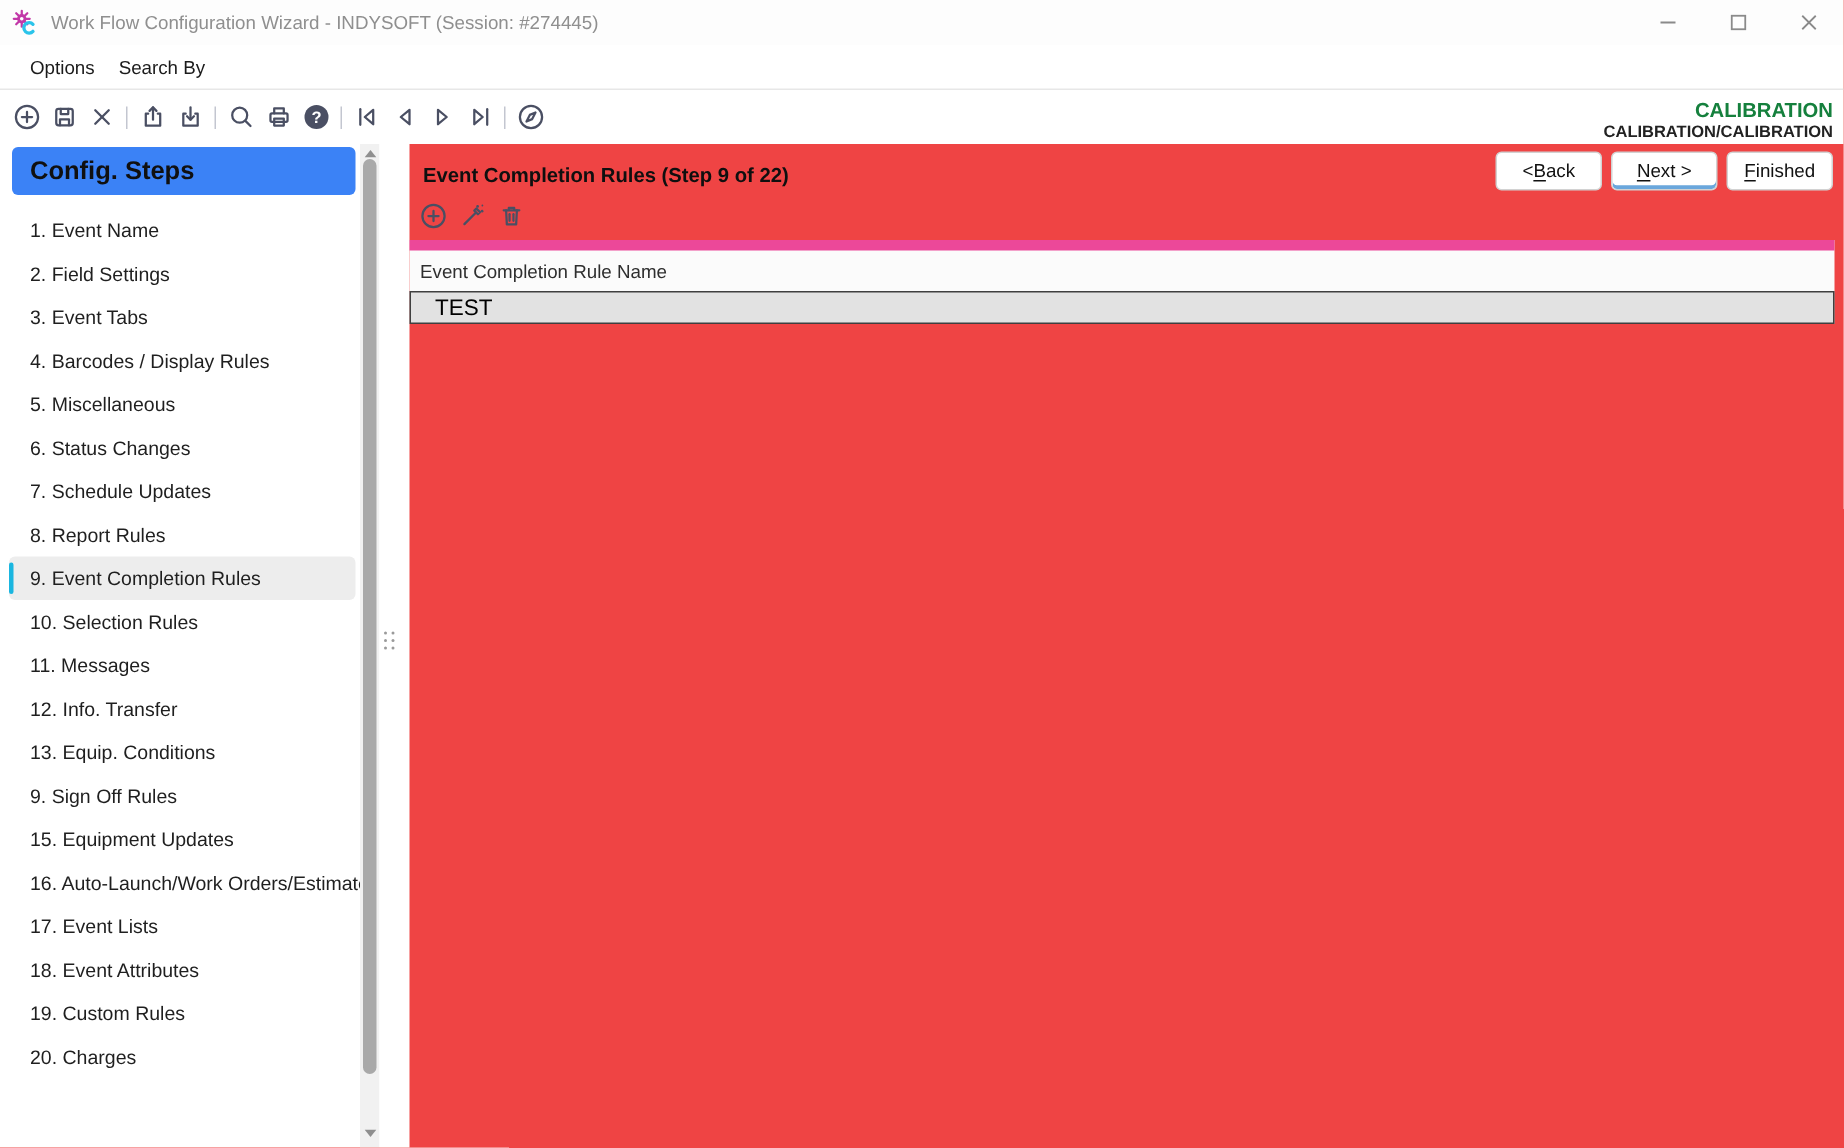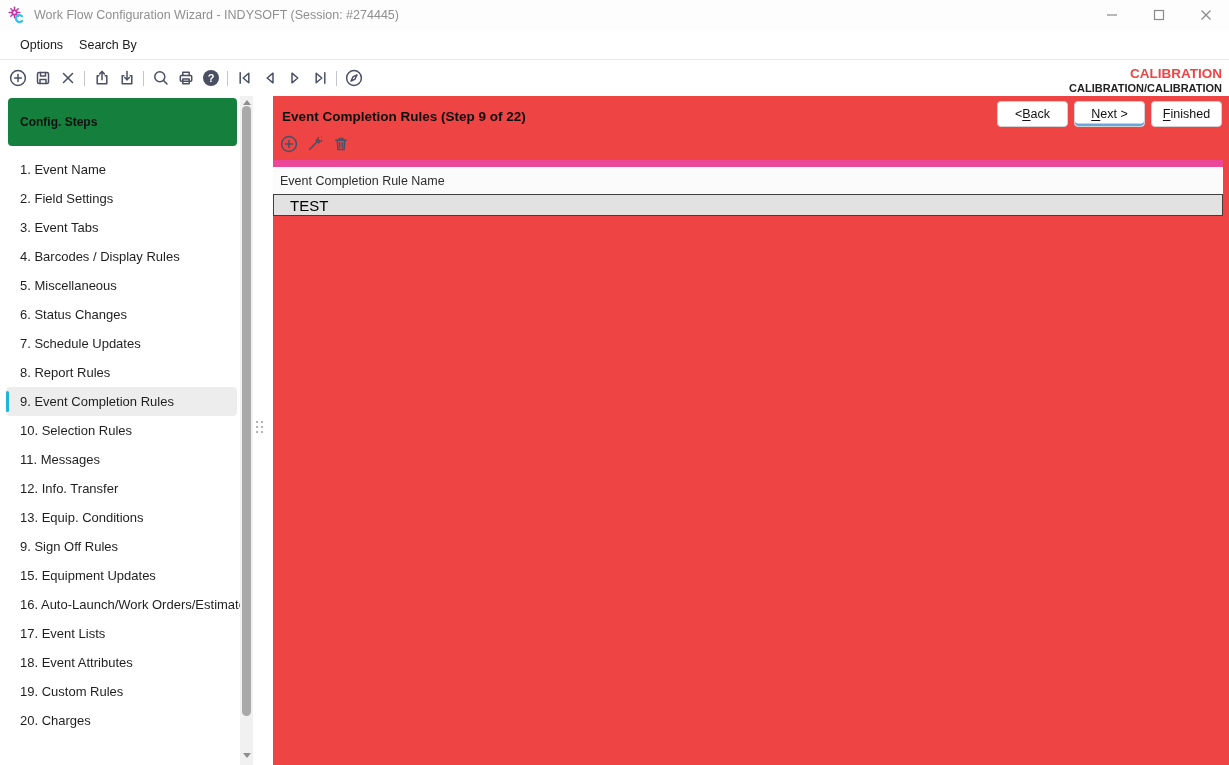--- a/index.html
+++ b/index.html
@@ -19,33 +19,33 @@
   .menubar{height:29px;display:flex;align-items:center;padding-left:20px;gap:16px;
     border-bottom:1px solid #e7e7e7;background:#fff;}
   .menu-item{font-size:12.5px;color:#1b1b1b;}
   
   .toolbar{height:36px;display:flex;align-items:center;padding-left:5px;background:#fff;}
   .tb-btn{width:25px;height:26px;display:flex;align-items:center;justify-content:center;}
   .tb-btn svg{stroke:#4a4f63;stroke-width:1.5;fill:none;stroke-linecap:round;stroke-linejoin:round;}
   .tb-sep{width:1px;height:15px;background:#c3c6d0;margin:0 4px;}
   
   .context{position:absolute;top:66px;right:7px;text-align:right;z-index:5;}
-  .ctx-title{font-size:13.5px;font-weight:bold;color:#ef4444;}
+  .ctx-title{font-size:13.5px;font-weight:bold;color:#15803d;}
   .ctx-sub{font-size:11px;color:#222;margin-top:1px;font-weight:bold;}
   .nav-buttons{margin-top:7px;display:flex;gap:6px;justify-content:flex-end;}
   .nav-btn{min-width:71px;height:26px;background:#fff;border:1px solid #d2d2d2;border-radius:4px;
     font-size:12.5px;color:#111;display:flex;align-items:center;justify-content:center;
     box-sizing:border-box;padding:0 10px;}
   .nav-btn.focused{box-shadow:inset 0 -2.5px 0 #6aa7dc;}
   .mnemonic{text-decoration:underline;text-underline-offset:2px;}
   
   .body{display:flex;height:669px;position:relative;}
   .sidebar{width:240px;position:relative;flex:0 0 auto;}
-  .side-header{margin:2px 3px 0 8px;height:48px;background:#15803d;border-radius:4px;
-    display:flex;align-items:center;padding-left:12px;font-weight:bold;font-size:12px;color:#101010;}
+  .side-header{margin:2px 3px 0 8px;height:32px;background:#3b82f6;border-radius:4px;
+    display:flex;align-items:center;padding-left:12px;font-weight:bold;font-size:17px;color:#101010;}
   .side-list{margin-top:9px;}
   .side-item{position:relative;height:29px;display:flex;align-items:center;
     margin:0 3px 0 6px;padding-left:14px;font-size:13px;color:#1f1f1f;border-radius:4px;white-space:nowrap;}
   .side-item.selected{background:#ededed;}
   .side-item.selected::before{content:"";position:absolute;left:0;top:4px;bottom:4px;width:3px;
     border-radius:2px;background:#1ab6e0;}
   
   .scrollcol{width:13px;background:#f1f1f1;position:relative;flex:0 0 auto;}
   .sb-arrow{position:absolute;left:0;width:13px;height:10px;display:flex;align-items:center;justify-content:center;}
   .sb-arrow.up{top:1px;}

